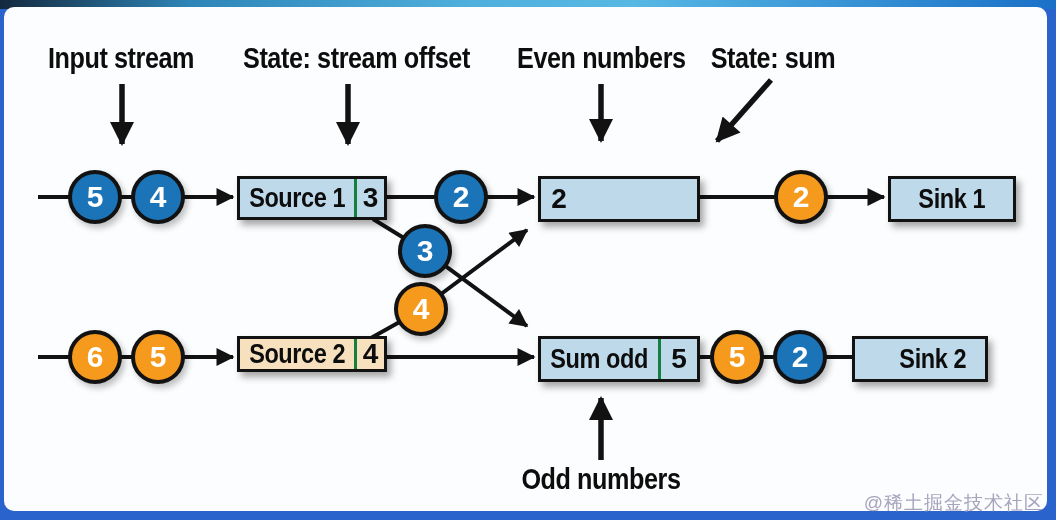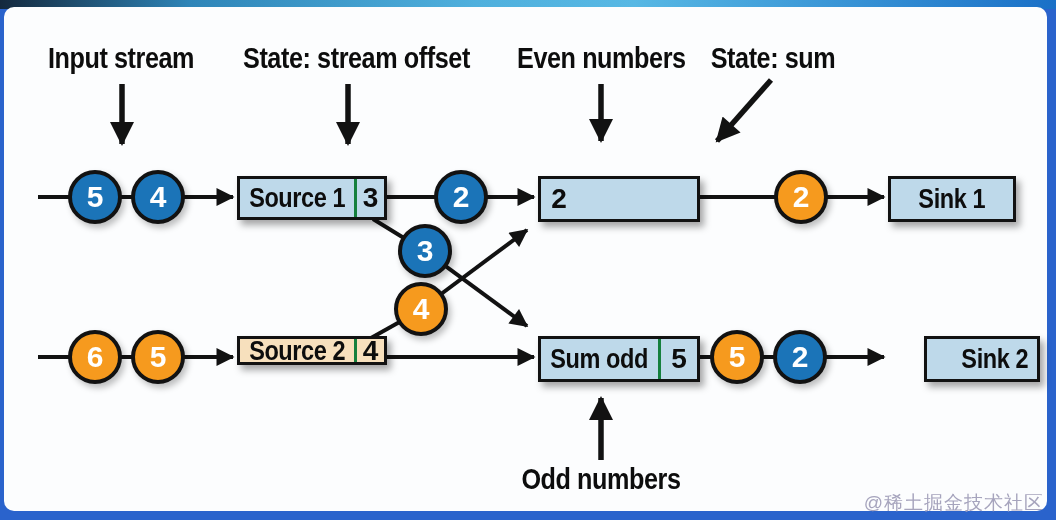--- a/index.html
+++ b/index.html
@@ -98,41 +98,41 @@
   <div class="anno" style="left:501px; top:41px; width:200px;">Even numbers</div>
   <div class="anno" style="left:698px; top:41px; width:150px;">State: sum</div>
   <div class="anno" style="left:501px; top:462px; width:200px;">Odd numbers</div>
 
   <div class="box" style="left:237px; top:176px; width:150px; height:44px;">
     <div class="cell-main">
         <span>Source 1</span>
       </div>
     <div class="cell-state">3</div>
   </div>
-  <div class="box tan" style="left:237px; top:336px; width:150px; height:29px;">
+  <div class="box tan" style="left:237px; top:336px; width:150px; height:36px;">
     <div class="cell-main">
         <span>Source 2</span>
       </div>
     <div class="cell-state">4</div>
   </div>
   <div class="box" style="left:538px; top:176px; width:162px;">
     <div class="cell-state">2</div>
   </div>
   <div class="box" style="left:538px; top:336px; width:162px;justify-content:center;">
     <div class="cell-main">
         <span>Sum odd</span>
       </div>
     <div class="cell-state">5</div>
   </div>
   <div class="box" style="left:888px; top:176px; width:128px;">
     <div class="cell-single">
         <span>Sink 1</span>
       </div>
   </div>
-  <div class="box" style="left:924px; top:336px; width:116px;padding-left:25px;">
+  <div class="box" style="left:852px; top:336px; width:136px;padding-left:25px;">
     <div class="cell-single">
         <span>Sink 2</span>
       </div>
   </div>
 
   <div class="token blue" style="left:68px;  top:170px;">5</div>
   <div class="token blue" style="left:131px; top:170px;">4</div>
   <div class="token blue" style="left:434px; top:170px;">2</div>
   <div class="token blue" style="left:398px; top:224px;">3</div>
   <div class="token orange" style="left:394px; top:282px;">4</div>

